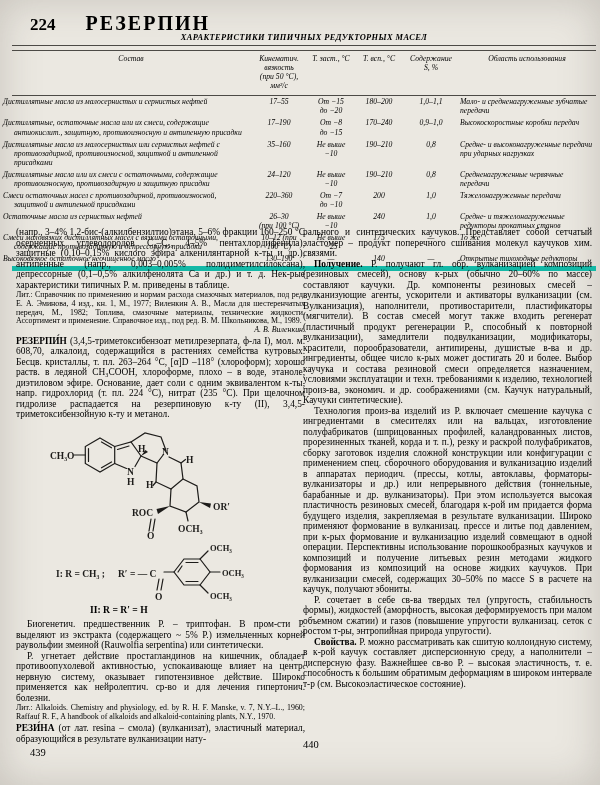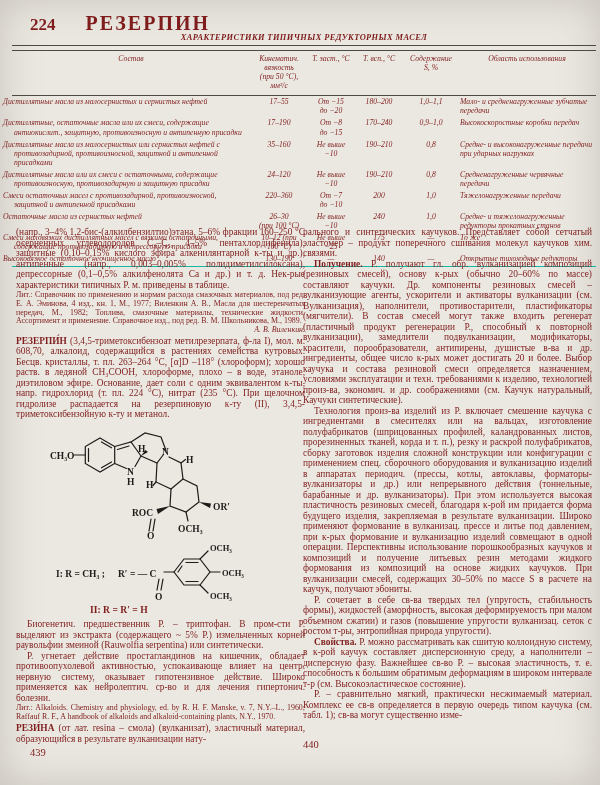--- a/index.html
+++ b/index.html
@@ -1,35 +1,35 @@
 <!DOCTYPE html>
 <html><head>
 <meta charset="utf-8">
 <style>
   html,body{margin:0;padding:0;background:#c9c6c0;}
   .page{
     position:relative;width:600px;height:785px;margin:0 auto;
     background:#ebe8e1;
     box-shadow:inset 0 0 40px rgba(90,85,75,.25);
     font-family:"Liberation Serif","DejaVu Serif",serif;
-    color:#7f1d1d;overflow:hidden;
+    color:#000000;overflow:hidden;
   }
   
   .runhead{position:absolute;top:12px;left:30px;display:flex;gap:30px;align-items:baseline;}
   .runhead .folio{font-size:17px;font-weight:bold;}
   .runhead .rh-title{font-size:20px;font-weight:bold;letter-spacing:2px;}
   
   .tablewrap{position:absolute;top:33px;left:12px;width:584px;font-style:italic;}
   .tbl-title{text-align:center;font-weight:bold;font-size:8.4px;letter-spacing:.4px;margin:0 0 3px 0;}
   .rule2{height:4px;border-top:1px solid #4c4a46;border-bottom:1px solid #4c4a46;}
   table.oil{width:100%;border-collapse:collapse;font-size:7.7px;line-height:1.18;}
   table.oil thead td{text-align:center;vertical-align:top;padding:3px 2px 5px;}
   table.oil tbody{border-top:1px solid #4c4a46;}
   table.oil tbody td{vertical-align:top;padding:1px 2px 2px;}
-  table.oil{border-bottom:1px solid #14b8a6;}
+  table.oil{border-bottom:5px solid #14b8a6;}
   td.comp{padding-left:16px;text-indent:-11px;}
   td.num{text-align:center;white-space:pre-line;}
   td.usage{padding-left:10px;}
   tr.sp td{padding-top:3px;}
   
   .col{position:absolute;top:227px;width:289px;font-size:9.4px;line-height:10.5px;text-align:justify;}
   .col-left{left:16px;}
   .col-right{left:303px;}
   .col p{margin:0;}
   .col p.ind{text-indent:11px;}
@@ -240,18 +240,17 @@
     <div class="lit">Лит.: Alkaloids. Chemistry and physiology, ed. by R. H. F. Manske, v. 7, N.Y.–L., 1960; Raffauf R. F., A handbook of alkaloids and alkaloid-containing plants, N.Y., 1970.</div>
     <p><span class="lead">РЕЗИ́НА</span><span> (от лат. resina – смола) (вулканизат), эластичный материал, образующийся в результате вулканизации нату-</span></p>
   </div>
 
   <div class="col col-right" id="right-col">
       <p>рального и синтетических каучуков. Представляет собой сетчатый эластомер – продукт поперечного сшивания молекул каучуков хим. связями.</p>
       <p class="ind"><span class="lead">Получение.</span> Р. получают гл. обр. вулканизацией композиций (резиновых смесей), основу к-рых (обычно 20–60% по массе) составляют каучуки. Др. компоненты резиновых смесей – вулканизующие агенты, ускорители и активаторы вулканизации (см. Вулканизация), наполнители, противостарители, пластификаторы (мягчители). В состав смесей могут также входить регенерат (пластичный продукт регенерации Р., способный к повторной вулканизации), замедлители подвулканизации, модификаторы, красители, порообразователи, антипирены, душистые в-ва и др. ингредиенты, общее число к-рых может достигать 20 и более. Выбор каучука и состава резиновой смеси определяется назначением, условиями эксплуатации и техн. требованиями к изделию, технологией произ-ва, экономич. и др. соображениями (см. Каучук натуральный, Каучуки синтетические).</p>
       <p class="ind">Технология произ-ва изделий из Р. включает смешение каучука с ингредиентами в смесителях или на вальцах, изготовление полуфабрикатов (шприцованных профилей, каландрованных листов, прорезиненных тканей, корда и т. п.), резку и раскрой полуфабрикатов, сборку заготовок изделия сложной конструкции или конфигурации с применением спец. сборочного оборудования и вулканизацию изделий в аппаратах периодич. (прессы, котлы, автоклавы, форматоры-вулканизаторы и др.) или непрерывного действия (тоннельные, барабанные и др. вулканизаторы). При этом используется высокая пластичность резиновых смесей, благодаря к-рой им придается форма будущего изделия, закрепляемая в результате вулканизации. Широко применяют формование в вулканизац. прессе и литье под давлением, при к-рых формование и вулканизацию изделий совмещают в одной операции. Перспективны использование порошкообразных каучуков и композиций и получение литьевых резин методами жидкого формования из композиций на основе жидких каучуков. При вулканизации смесей, содержащих 30–50% по массе S в расчете на каучук, получают эбониты.</p>
       <p class="ind">Р. сочетает в себе св-ва твердых тел (упругость, стабильность формы), жидкостей (аморфность, высокая деформируемость при малом объемном сжатии) и газов (повышение упругости вулканизац. сеток с ростом т-ры, энтропийная природа упругости).</p>
       <p class="ind"><span class="lead">Свойства.</span> Р. можно рассматривать как сшитую коллоидную систему, в к-рой каучук составляет дисперсионную среду, а наполнители – дисперсную фазу. Важнейшее св-во Р. – высокая эластичность, т. е. способность к большим обратимым деформациям в широком интервале т-р (см. Высокоэластическое состояние).</p>
-      <p class="ind">Р. – сравнительно мягкий, практически несжимаемый материал. Комплекс ее св-в определяется в первую очередь типом каучука (см. табл. 1); св-ва могут существенно изме-</p>
     </div>
 
   <div class="pn pn-left">439</div>
   <div class="pn pn-right">440</div>
 </div>
 
 </body></html>

